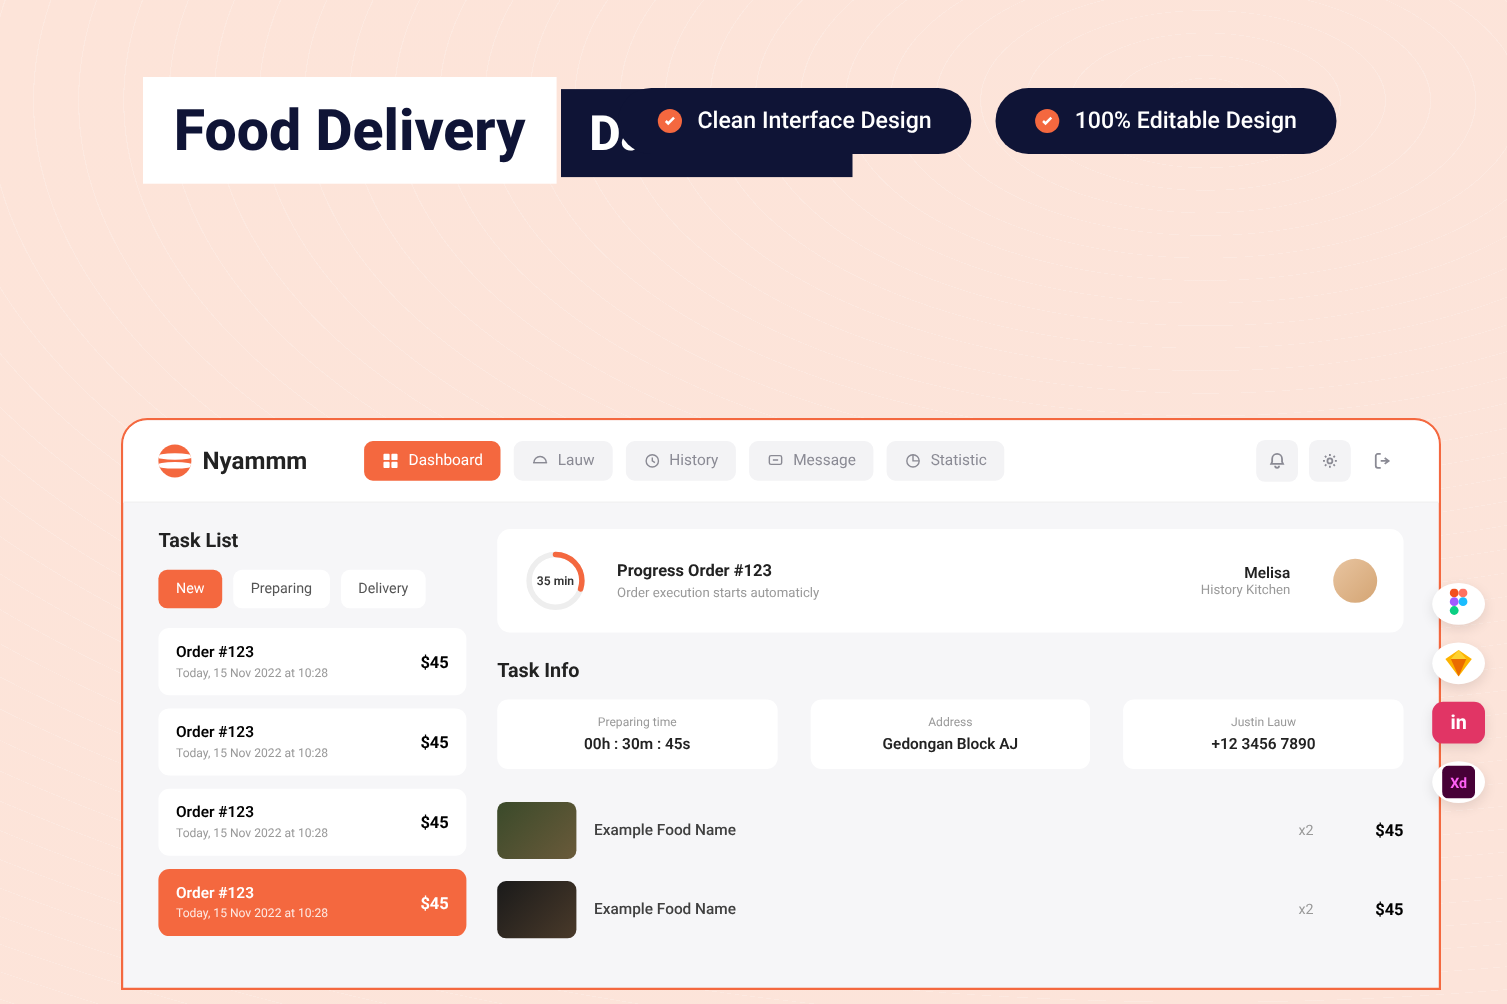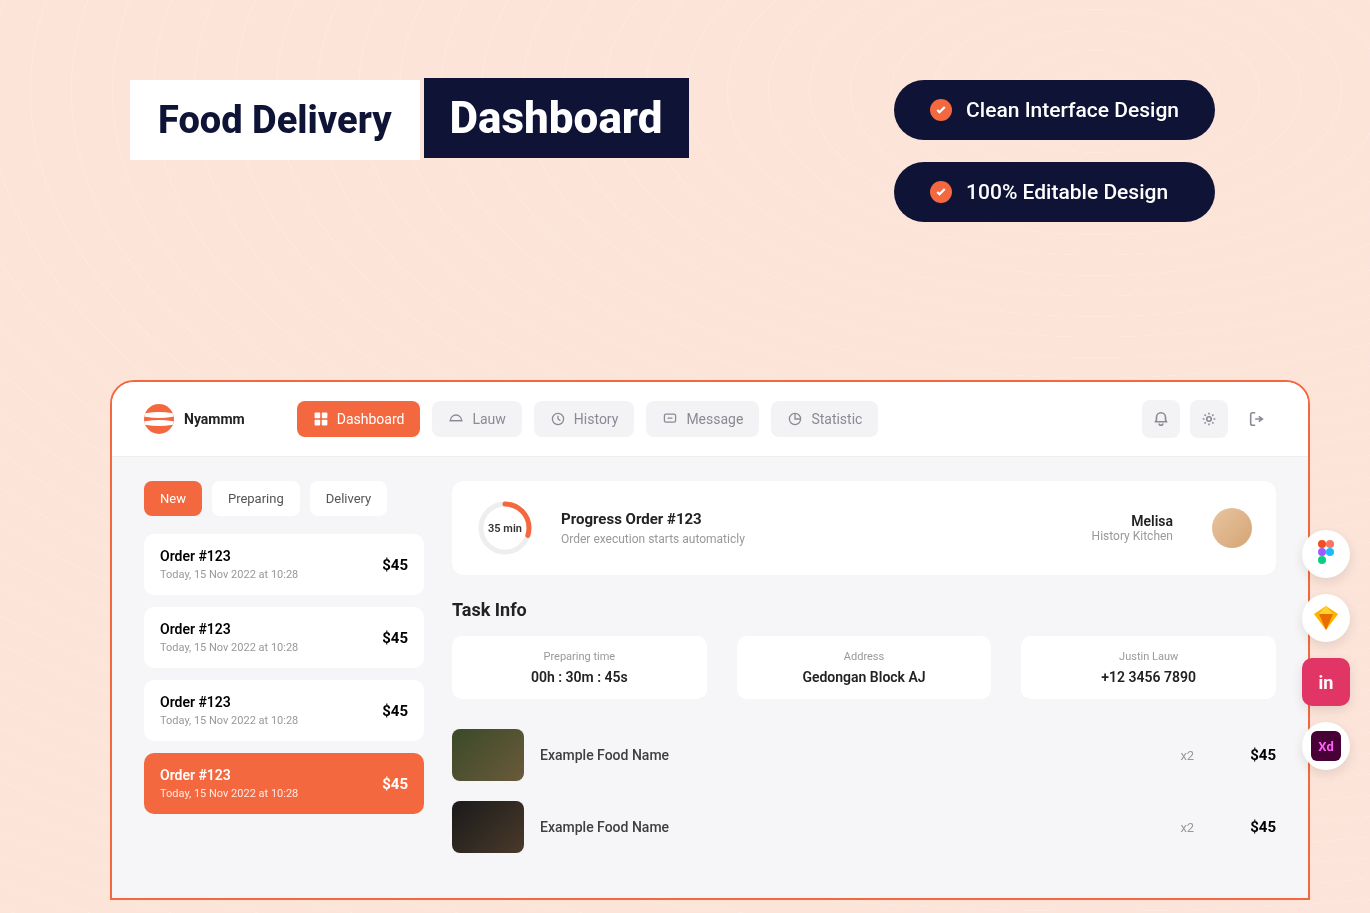--- a/index.html
+++ b/index.html
@@ -1,35 +1,35 @@
 <!DOCTYPE html>
 <html><head>
 <meta charset="utf-8">
 <style>
 * { margin: 0; padding: 0; box-sizing: border-box; font-family: -apple-system, BlinkMacSystemFont, "Segoe UI", Roboto, sans-serif; }
 body { width: 1370px; height: 913px; background: linear-gradient(135deg, #fde4d9 0%, #fce4da 100%); position: relative; overflow: hidden; }
 .topo { position: absolute; inset: 0; opacity: 0.3; background-image: repeating-radial-gradient(ellipse 800px 400px at 80% 10%, transparent 0, transparent 40px, rgba(255,255,255,0.6) 40px, rgba(255,255,255,0.6) 41px); }
 .hero { position: absolute; top: 70px; left: 130px; }
 .hero-white { background: #fff; padding: 18px 28px; display: inline-block; }
-.hero-white h1 { font-size: 38px; font-weight: 800; color: #0f1436; }
+.hero-white h1 { font-size: 52px; font-weight: 800; color: #0f1436; }
 .hero-dark { background: #0f1436; padding: 14px 26px; display: inline-block; margin-top: 8px; }
 .hero-dark h1 { font-size: 44px; font-weight: 800; color: #fff; }
-.pills { position: absolute; top: 80px; right: 155px; display: flex; flex-direction: column; gap: 22px; }
+.pills { position: absolute; top: 80px; right: 155px; display: flex; flex-direction: row; gap: 22px; }
 .pill { background: #0f1436; border-radius: 999px; padding: 18px 36px; display: flex; align-items: center; gap: 14px; }
 .pill .check { width: 22px; height: 22px; background: #f4683f; border-radius: 50%; display: flex; align-items: center; justify-content: center; }
 .pill .check svg { width: 12px; height: 12px; stroke: #fff; stroke-width: 3; fill: none; }
 .pill span { color: #fff; font-size: 21px; font-weight: 500; }
 .dashboard { position: absolute; top: 380px; left: 110px; right: 60px; background: #f6f6f8; border: 2px solid #f4683f; border-radius: 24px 24px 0 0; overflow: hidden; height: 520px; }
 .topbar { background: #fff; padding: 18px 32px; display: flex; align-items: center; gap: 12px; border-bottom: 1px solid #eee; }
 .logo { display: flex; align-items: center; gap: 10px; margin-right: 40px; }
 .logo-mark { width: 30px; height: 30px; border-radius: 50%; background: #f4683f; position: relative; overflow: hidden; }
 .logo-mark::before, .logo-mark::after { content: ""; position: absolute; left: -2px; right: -2px; height: 6px; background: #fff; border-radius: 50%; }
 .logo-mark::before { top: 8px; }
 .logo-mark::after { top: 16px; }
-.logo-text { font-weight: 700; font-size: 14px; color: #222; }
+.logo-text { font-weight: 700; font-size: 22px; color: #222; }
 .nav-item { display: flex; align-items: center; gap: 8px; padding: 10px 16px; border-radius: 8px; background: #f3f3f5; color: #8a8a94; font-size: 14px; cursor: pointer; }
 .nav-item.active { background: #f4683f; color: #fff; }
 .nav-item svg { width: 16px; height: 16px; }
 .topbar-right { margin-left: auto; display: flex; gap: 10px; }
 .icon-btn { width: 38px; height: 38px; border-radius: 8px; background: #f3f3f5; display: flex; align-items: center; justify-content: center; cursor: pointer; }
 .icon-btn.plain { background: transparent; }
 .icon-btn svg { width: 18px; height: 18px; stroke: #8a8a94; fill: none; stroke-width: 1.8; }
 .content { display: flex; padding: 24px 32px; gap: 28px; }
 .left { width: 280px; }
 .left h3 { font-size: 18px; font-weight: 700; color: #222; margin-bottom: 16px; }
@@ -59,21 +59,21 @@
 .info-card { flex: 1; background: #fff; border-radius: 10px; padding: 14px; text-align: center; }
 .info-card .label { font-size: 11px; color: #999; margin-bottom: 6px; }
 .info-card .value { font-size: 14px; font-weight: 600; color: #222; }
 .food-row { display: flex; align-items: center; gap: 16px; padding: 10px 0; }
 .food-img { width: 72px; height: 52px; border-radius: 8px; background: linear-gradient(135deg, #3a4a2a, #6a5a3a); }
 .food-img.dark { background: linear-gradient(135deg, #1a1a1a, #4a3a2a); }
 .food-name { flex: 1; font-size: 14px; font-weight: 500; color: #404040; }
 .food-qty { color: #999; font-size: 13px; margin-right: 40px; }
 .food-price { font-weight: 700; font-size: 15px; }
 .tool-icons { position: absolute; right: 20px; top: 530px; display: flex; flex-direction: column; gap: 16px; }
-.tool { width: 48px; height: 48px; border-radius: 50%; background: #fff; display: flex; align-items: center; justify-content: center; box-shadow: 0 4px 12px rgba(0,0,0,0.1); font-size: 22px; font-weight: 700; }
+.tool { width: 48px; height: 38px; border-radius: 50%; background: #fff; display: flex; align-items: center; justify-content: center; box-shadow: 0 4px 12px rgba(0,0,0,0.1); font-size: 22px; font-weight: 700; }
 .tool.figma { color: #333; }
 .tool.sketch { color: #f7b500; }
 .tool.invision { background: #e13565; color: #fff; border-radius: 10px; font-size: 18px; }
 .tool.xd { color: #4d7c0f; font-size: 16px; }
 </style>
 </head>
 <body>
 
 <div class="topo"></div>
 
@@ -159,20 +159,21 @@
       <div class="icon-btn plain">
           <svg viewBox="0 0 20 20">
             <path d="M8 3H5a2 2 0 00-2 2v10a2 2 0 002 2h3M12 7l4 3-4 3M16 10H8"></path>
           </svg>
         </div>
     </div>
   </div>
 
   <div class="content">
     <div class="left">
+      <h3>Task List</h3>
       <div class="tabs">
         <div class="tab active">New</div>
         <div class="tab">Preparing</div>
         <div class="tab">Delivery</div>
       </div>
       <div class="order">
         <div class="order-left">
             <div class="title">Order #123</div>
             <div class="meta">Today, 15 Nov 2022 at 10:28</div>
           </div>

